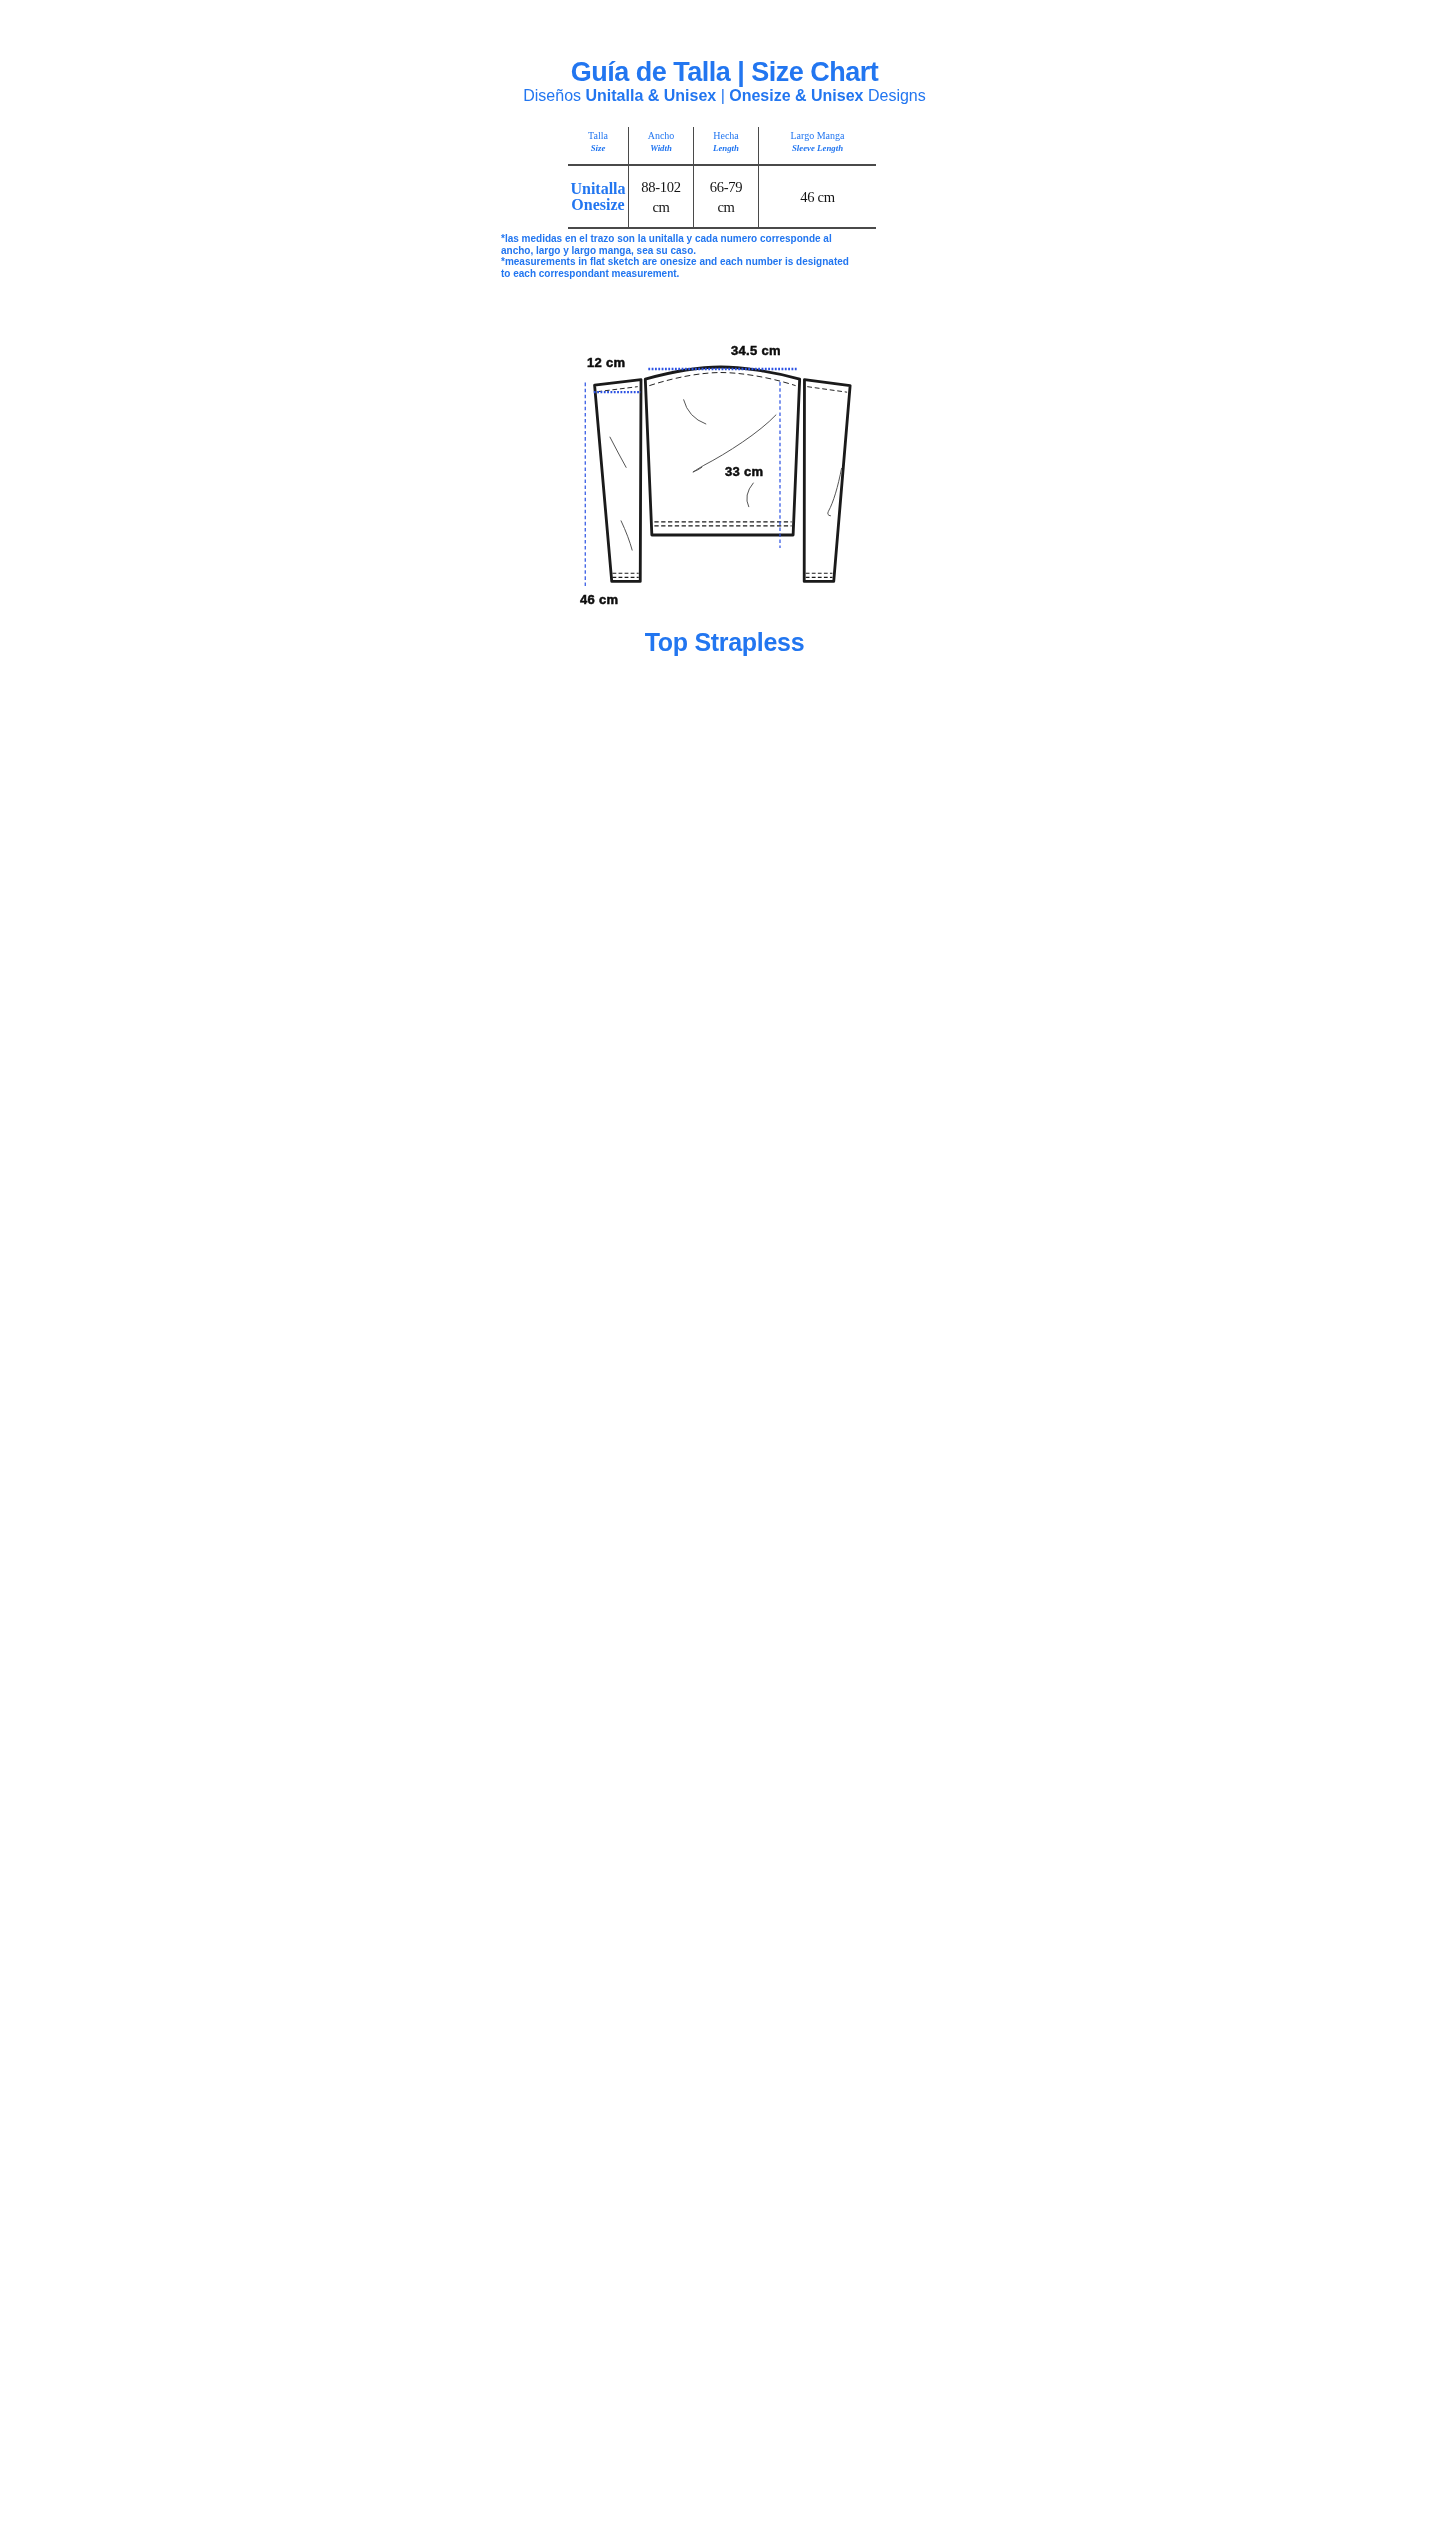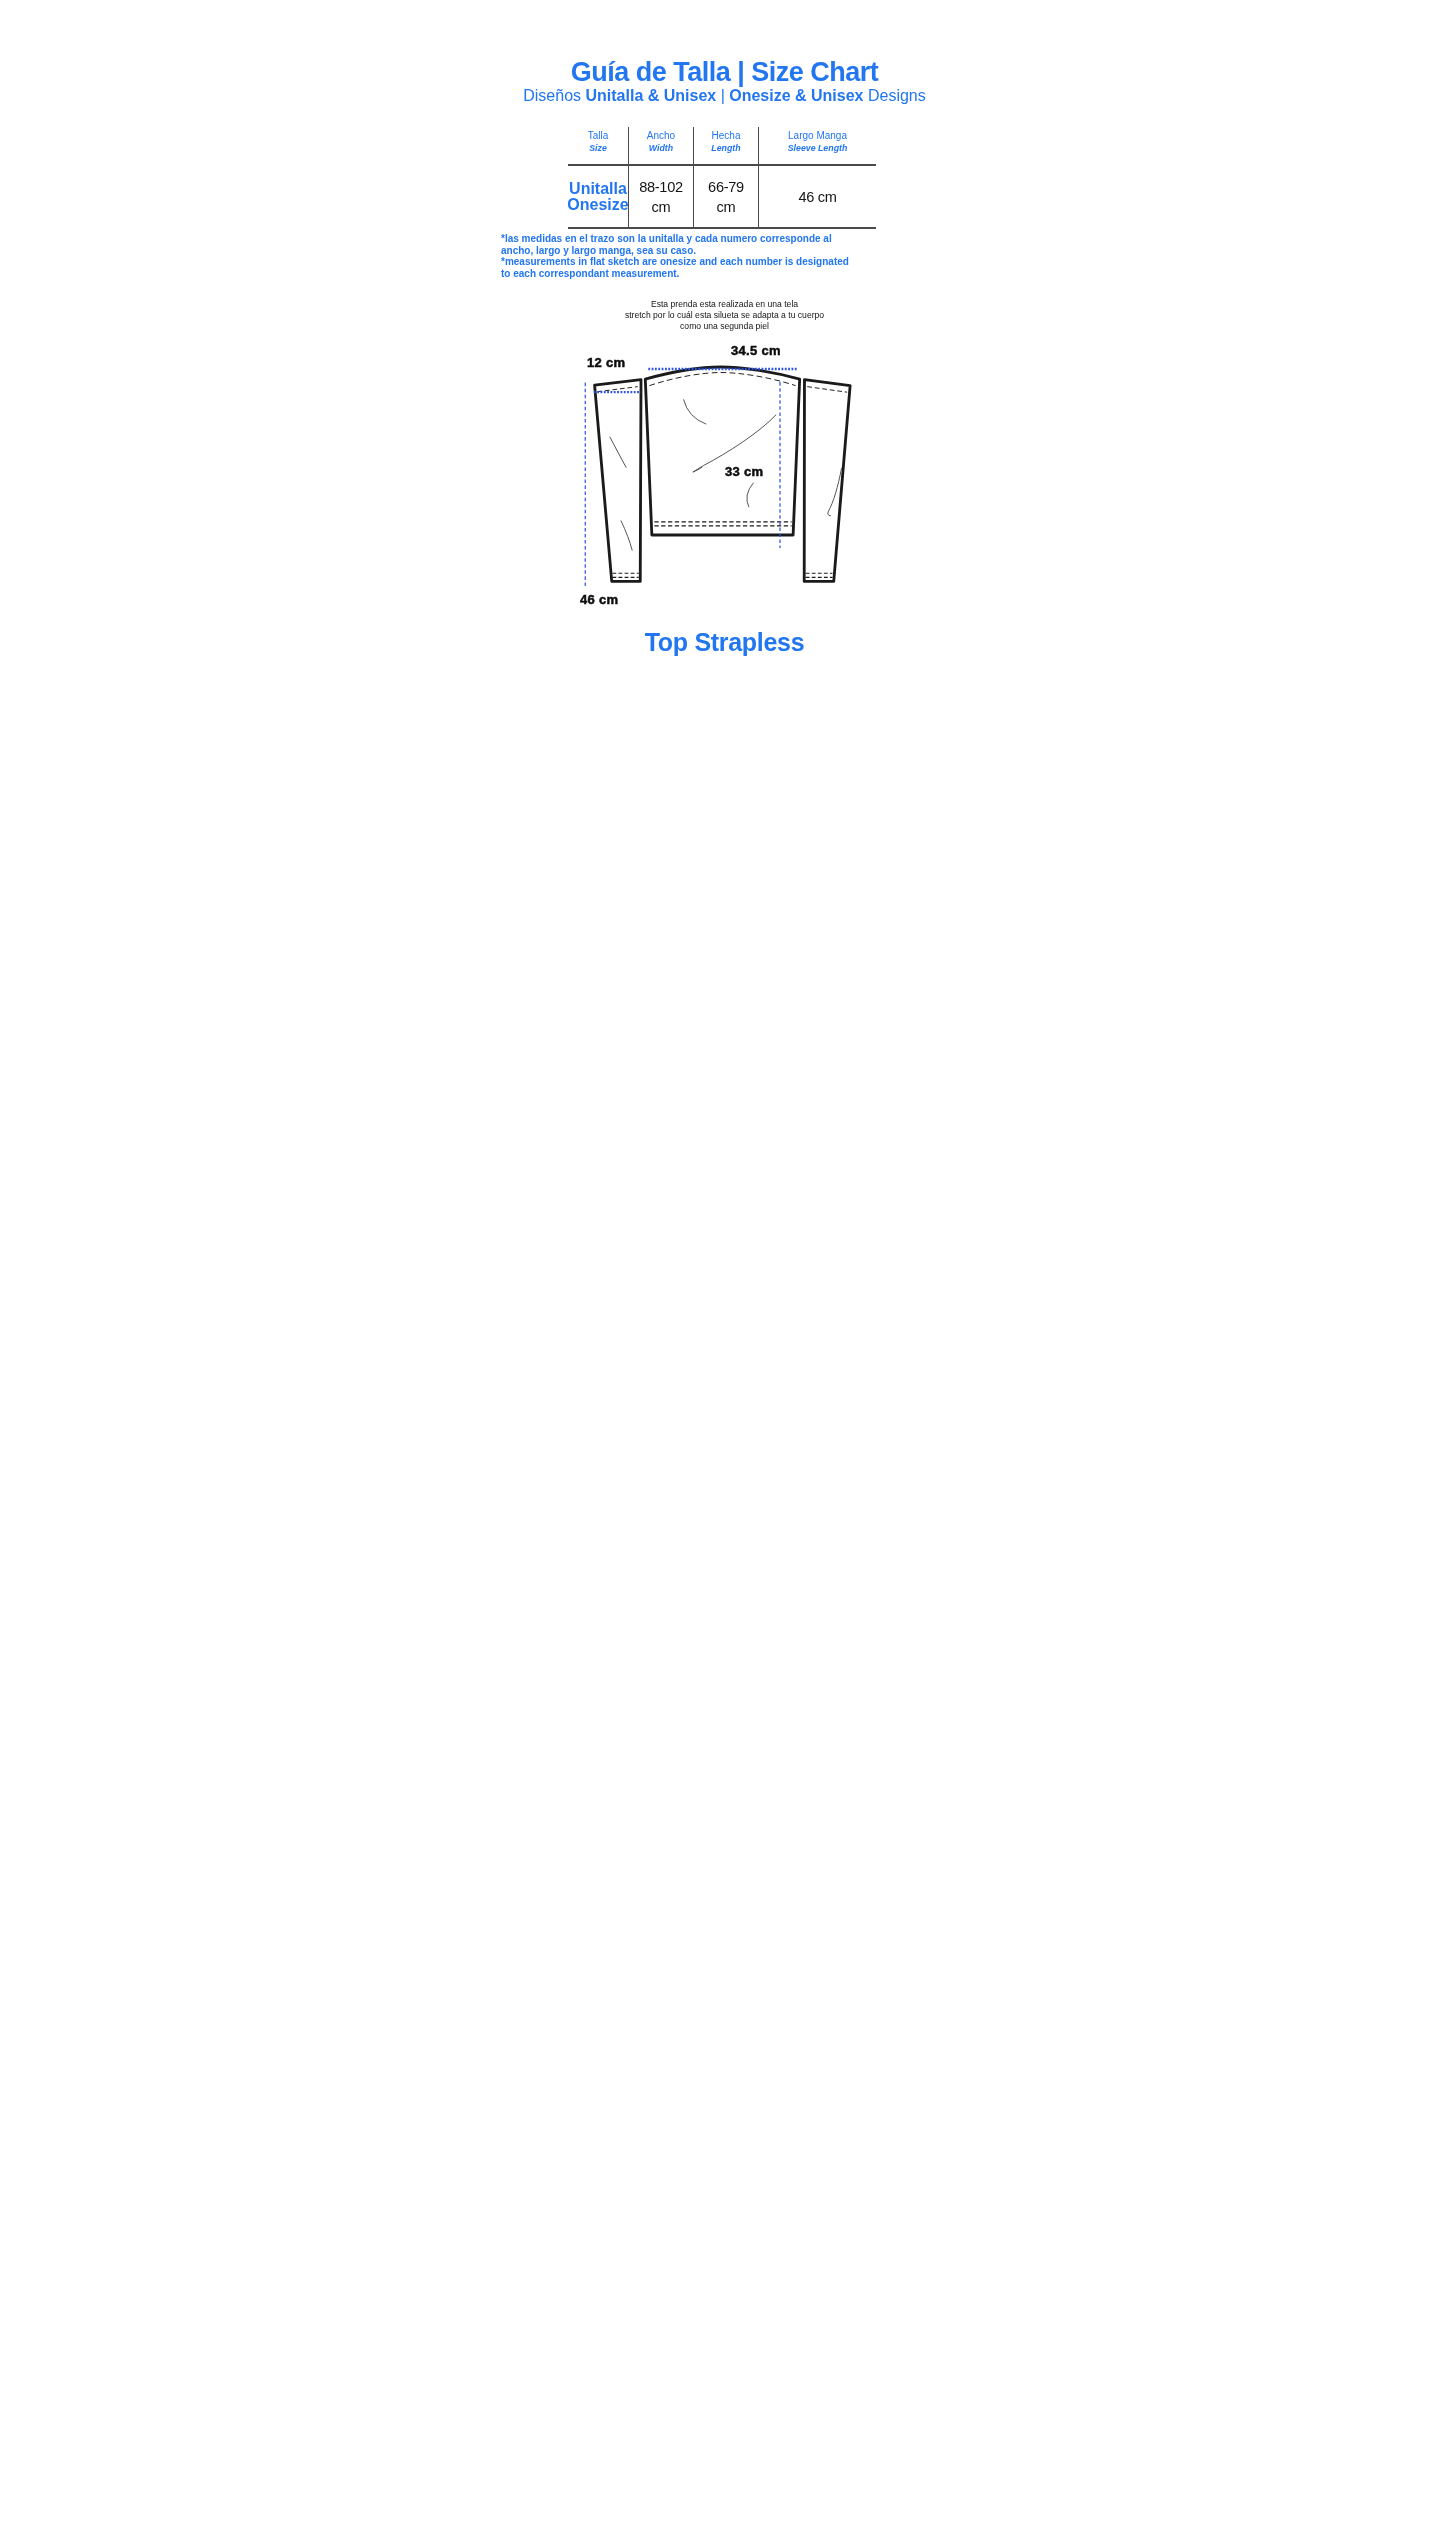--- a/index.html
+++ b/index.html
@@ -29,21 +29,21 @@
   .subtitle{
     position:absolute;left:0;top:87px;width:100%;
     text-align:center;
     font-size:16px;font-weight:400;
     color:var(--accent);
   }
   .subtitle b{font-weight:700;}
   
   .size-table{
     position:absolute;left:67px;top:127px;
-    width:308px;height:102px;
+    width:308px;height:102px;font-family:Liberation Serif, serif;
   }
   .vline{position:absolute;top:0;width:1.2px;height:102px;background:var(--rule);}
   .vline.v1{left:60px;}
   .vline.v2{left:125px;}
   .vline.v3{left:190px;}
   .hrule{position:absolute;left:0;width:308px;height:2.2px;background:var(--rule);}
   .hrule.r1{top:37px;}
   .hrule.r2{top:100px;}
   .th{
     position:absolute;top:1.5px;height:33px;
@@ -186,25 +186,20 @@
     </div>
   </div>
 
   <div class="notes">
     <div>*las medidas en el trazo son la unitalla y cada numero corresponde al</div>
     <div>ancho, largo y largo manga, sea su caso.</div>
     <div>*measurements in flat sketch are onesize and each number is designated</div>
     <div>to each correspondant measurement.</div>
   </div>
 
-  <div class="fabric-note">
-    <div>Esta prenda esta realizada en una tela</div>
-    <div>stretch por lo cuál esta silueta se adapta a tu cuerpo</div>
-    <div>como una segunda piel</div>
-  </div>
 
   <div class="m-label m-12">12 cm</div>
   <div class="m-label m-345">34.5 cm</div>
   <div class="m-label m-33">33 cm</div>
   <div class="m-label m-46">46 cm</div>
 
   <h2 class="product-name">Top Strapless</h2>
 
 </div>
 

